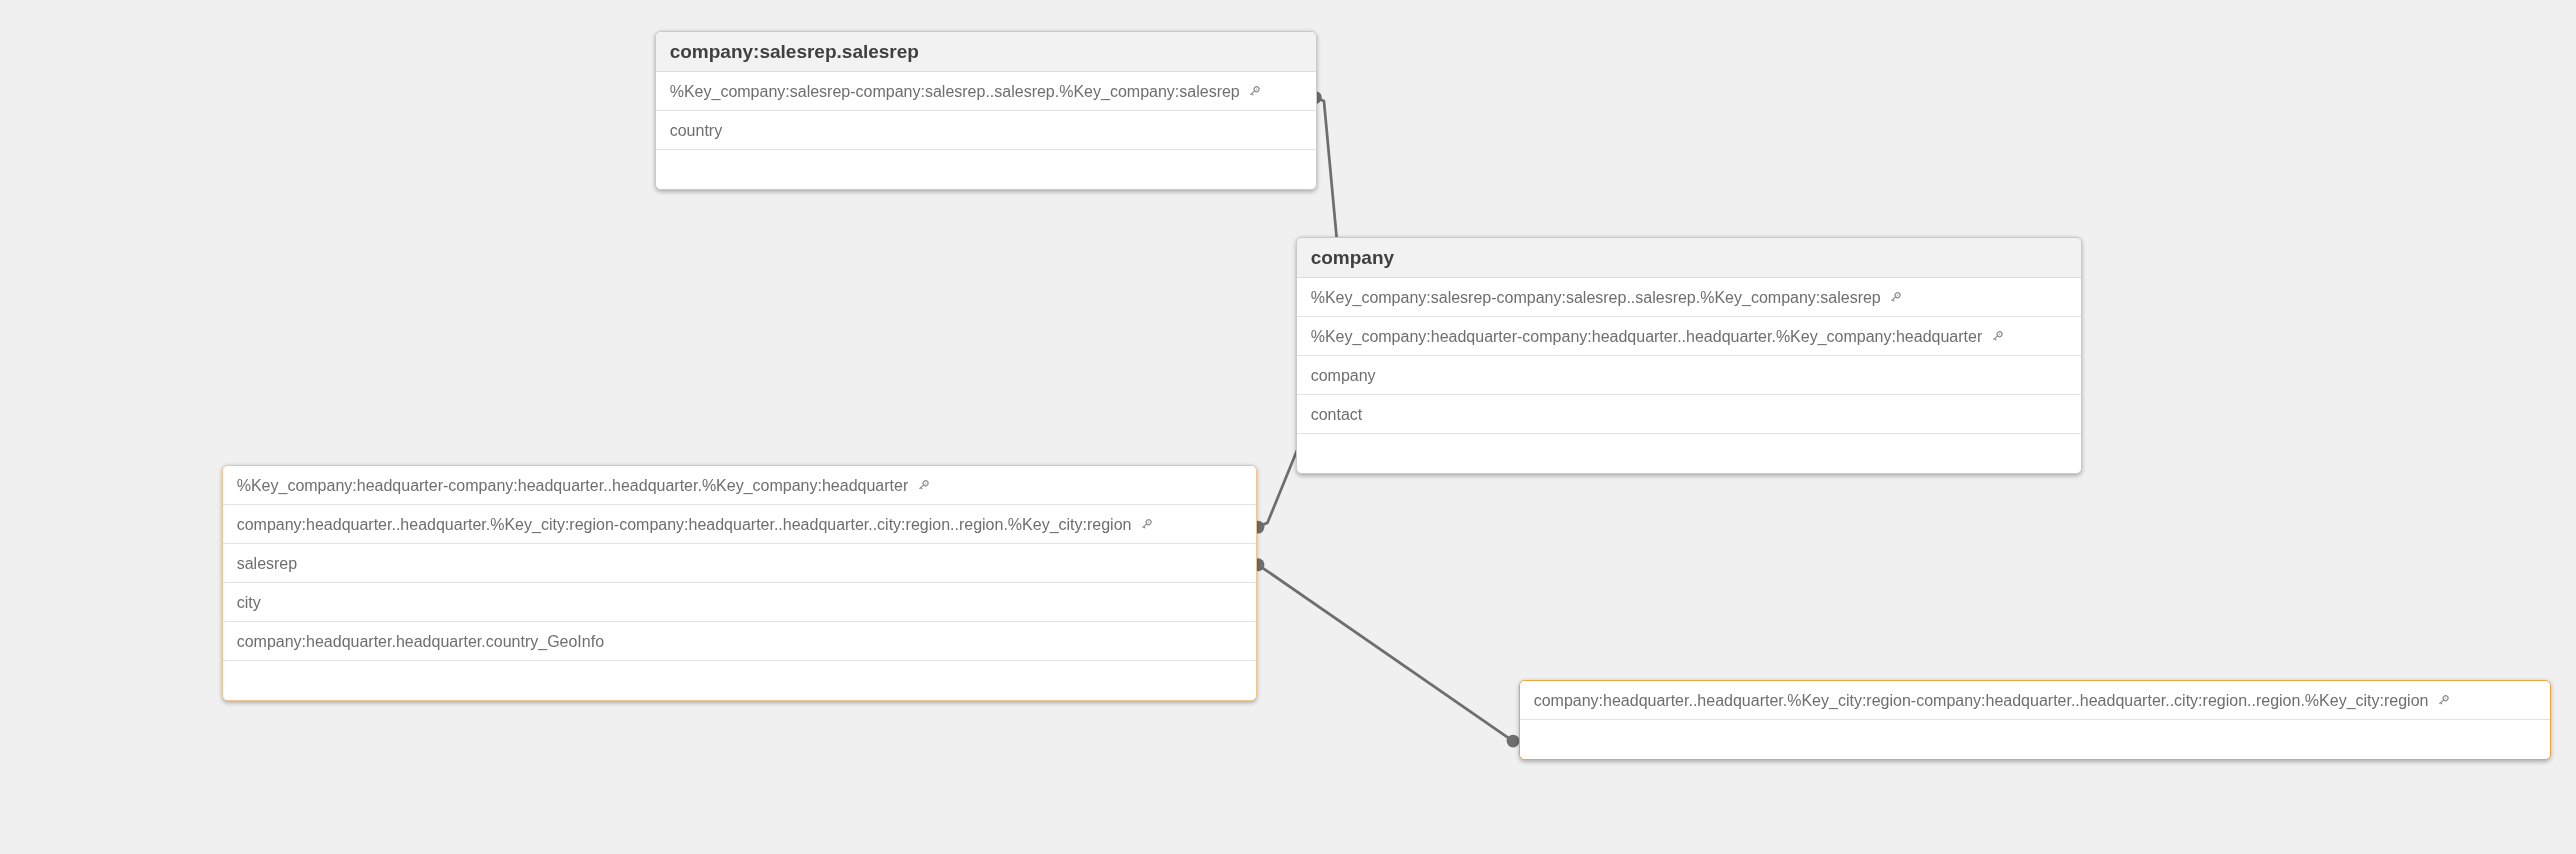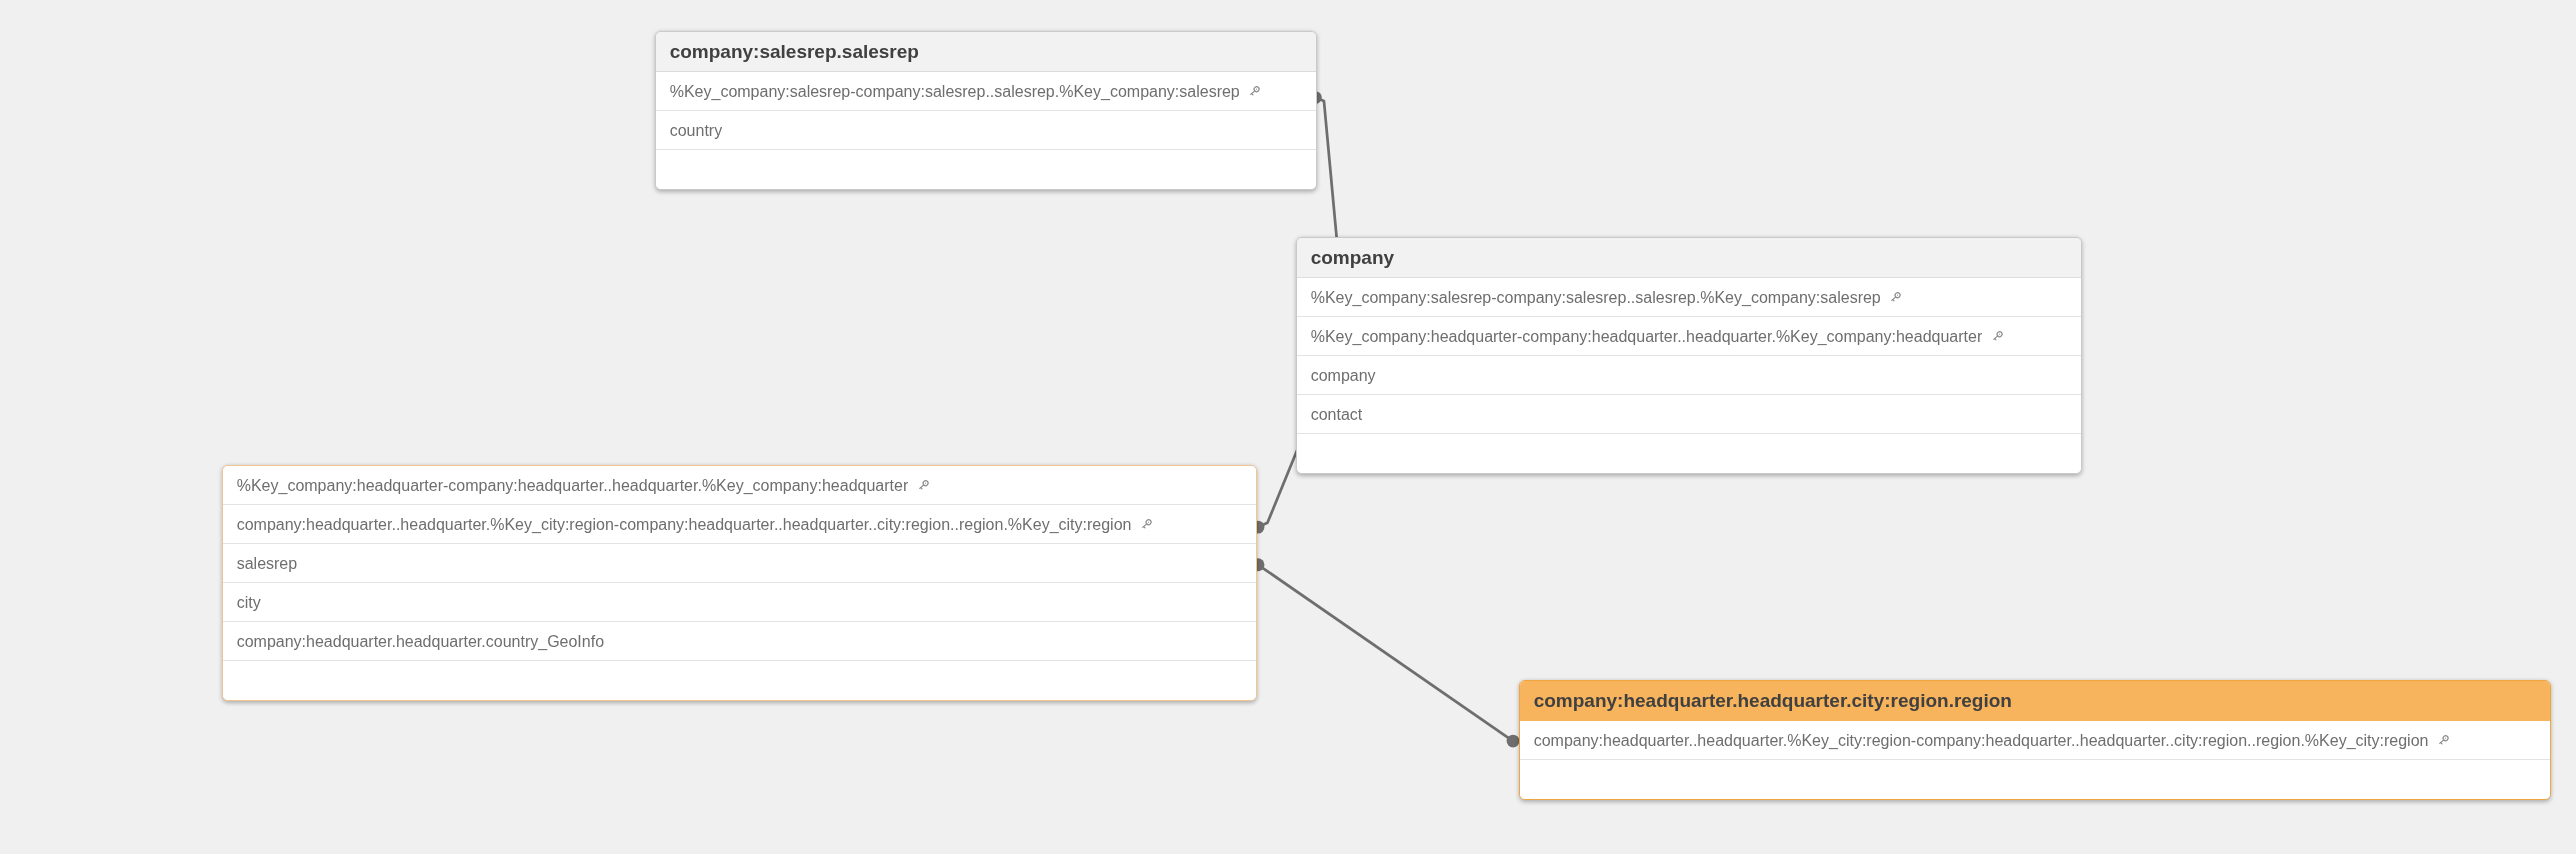--- a/index.html
+++ b/index.html
@@ -196,21 +196,20 @@
     </div>
     <div class="tbl-row">
       <span class="rowtext">company:headquarter.headquarter.country_GeoInfo</span>
     </div>
     <div class="tbl-row filler">
       <span class="rowtext"></span>
     </div>
   </div>
 
   <div class="table-card accent-strong" style="left:1519px; top:680px; width:1032px;">
-    <div class="tbl-header strong">company:headquarter.headquarter.city:region.region</div>
     <div class="tbl-row">
       <span class="rowtext">company:headquarter..headquarter.%Key_city:region-company:headquarter..headquarter..city:region..region.%Key_city:region</span>
       <span class="keyico">
         <svg class="key-svg" width="14.5" height="14.5" viewBox="0 0 24 24">
           <g transform="rotate(-42 12 12)" fill="none" stroke="#8A8A8A" stroke-width="1.9">
             <circle cx="17.2" cy="12" r="4.1"></circle>
             <circle cx="17.2" cy="12" r="0.95" fill="#8A8A8A" stroke="none"></circle>
             <path d="M13.1 12 H4.2" stroke-linecap="round"></path>
             <path d="M6.4 12 V15.1" stroke-linecap="round"></path>
           </g>

